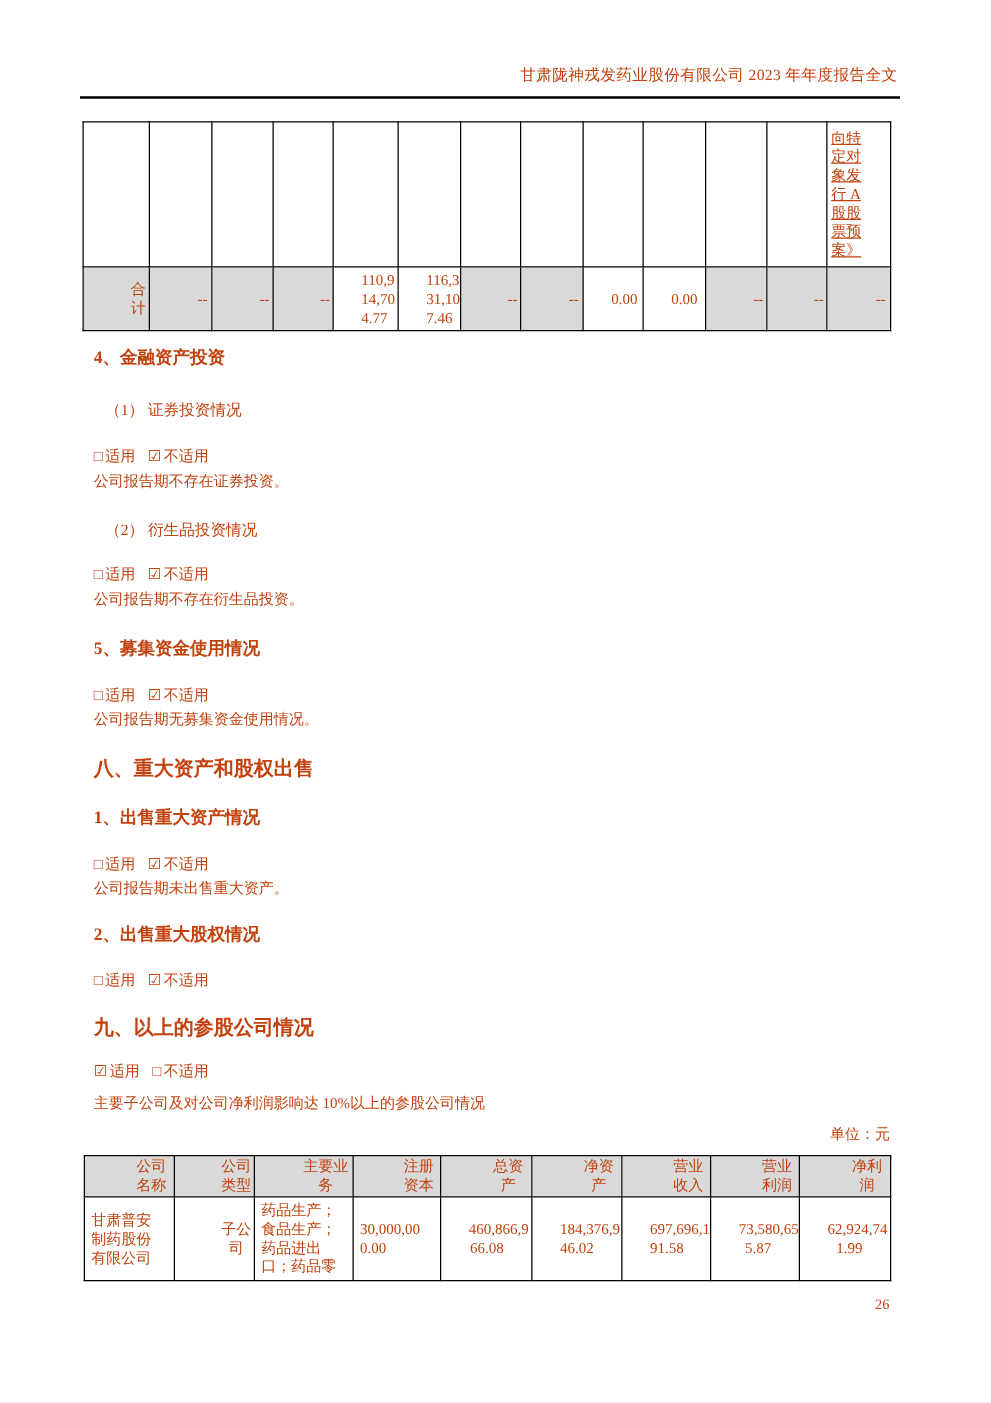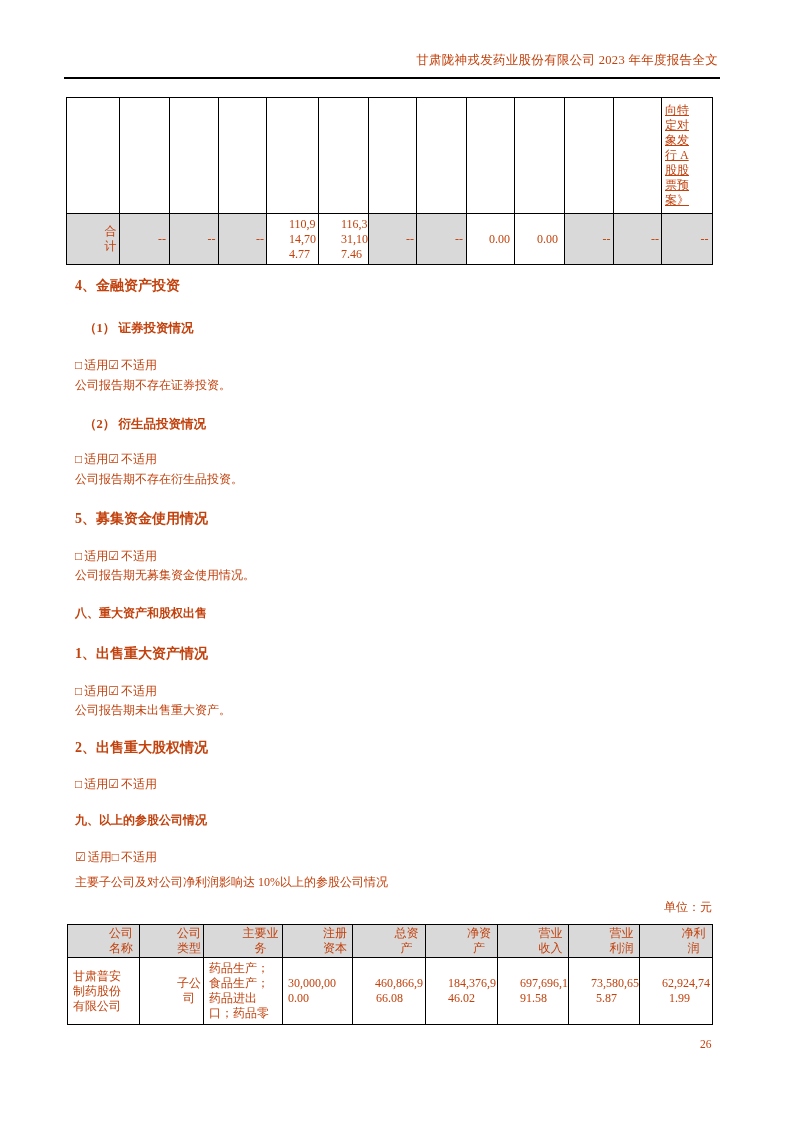--- a/index.html
+++ b/index.html
@@ -14,27 +14,27 @@
   .ctr{text-align:center;padding-left:36px;}
   .rt{text-align:right;padding:1px 22px;white-space:pre-line;}
   .lt{text-align:left;padding:1px 5px;white-space:pre-line;}
   .lastcol{padding:2px 3px;white-space:pre-line;text-align:left;text-decoration:underline;}
   .t1{top:97px;left:66px;width:647px;}
   .t1 .row-tall td{height:111px;}
   .t1 .row-total td{height:48px;}
   .t2{top:924px;left:67px;width:645px;}
   .t2 .hdr td{height:24px;font-size:12px;}
   .t2 .data td{height:64px;}
-  .h-big{font-size:12px;font-weight:bold;left:75px;}
+  .h-big{font-size:16px;font-weight:bold;left:75px;}
   .h-mid{font-size:14px;font-weight:bold;left:75px;}
-  .h-sub{font-size:12.5px;font-weight:bold;left:84px;}
+  .h-sub{font-size:12.5px;font-weight:normal;left:84px;}
   .body-text{font-size:12px;left:75px;}
   .appline{font-size:12px;left:75px;}
   .appline .box{margin-right:2px;}
-  .appline .lbl1{}
+  .appline .lbl1{margin-right:10px;}
   .unit-label{top:899px;left:66px;width:646px;text-align:right;font-size:12px;}
   .page-number{top:1038px;left:700px;font-size:11.5px;}
 </style>
 </head>
 <body>
 
 <div class="page">
 
   <div class="abs doc-header">甘肃陇神戎发药业股份有限公司 2023 年年度报告全文</div>
   <div class="abs header-rule"></div>

